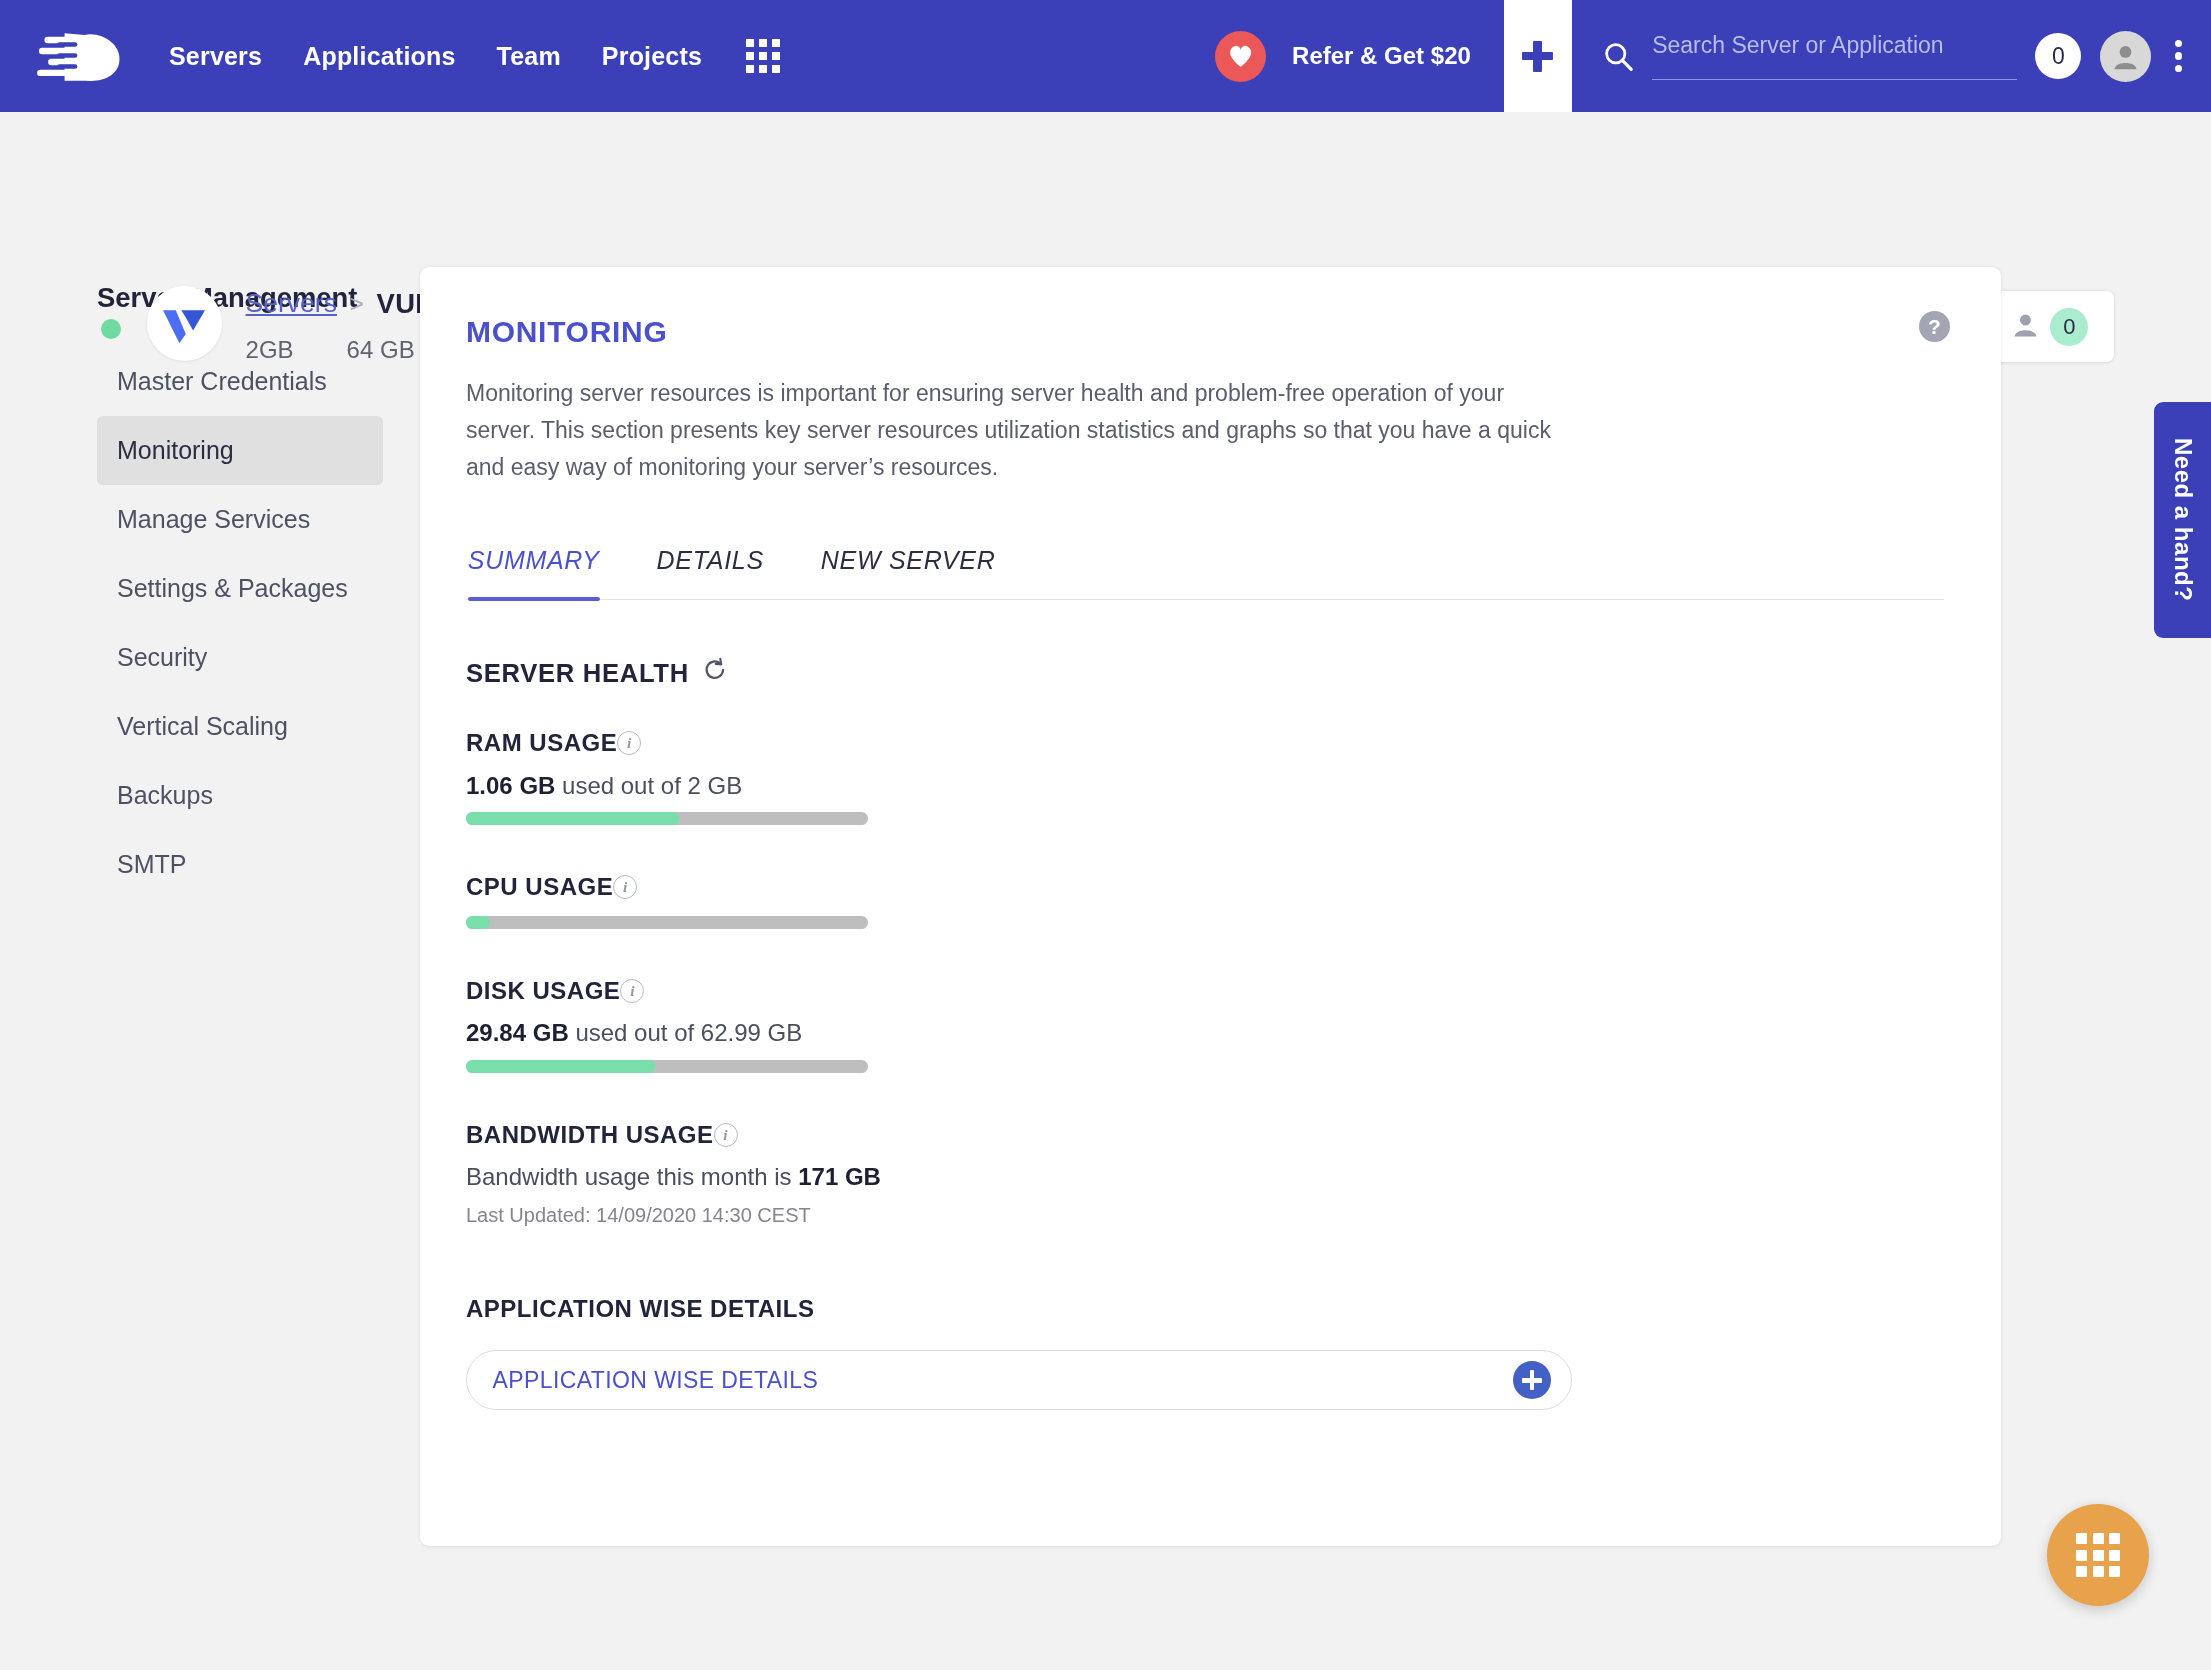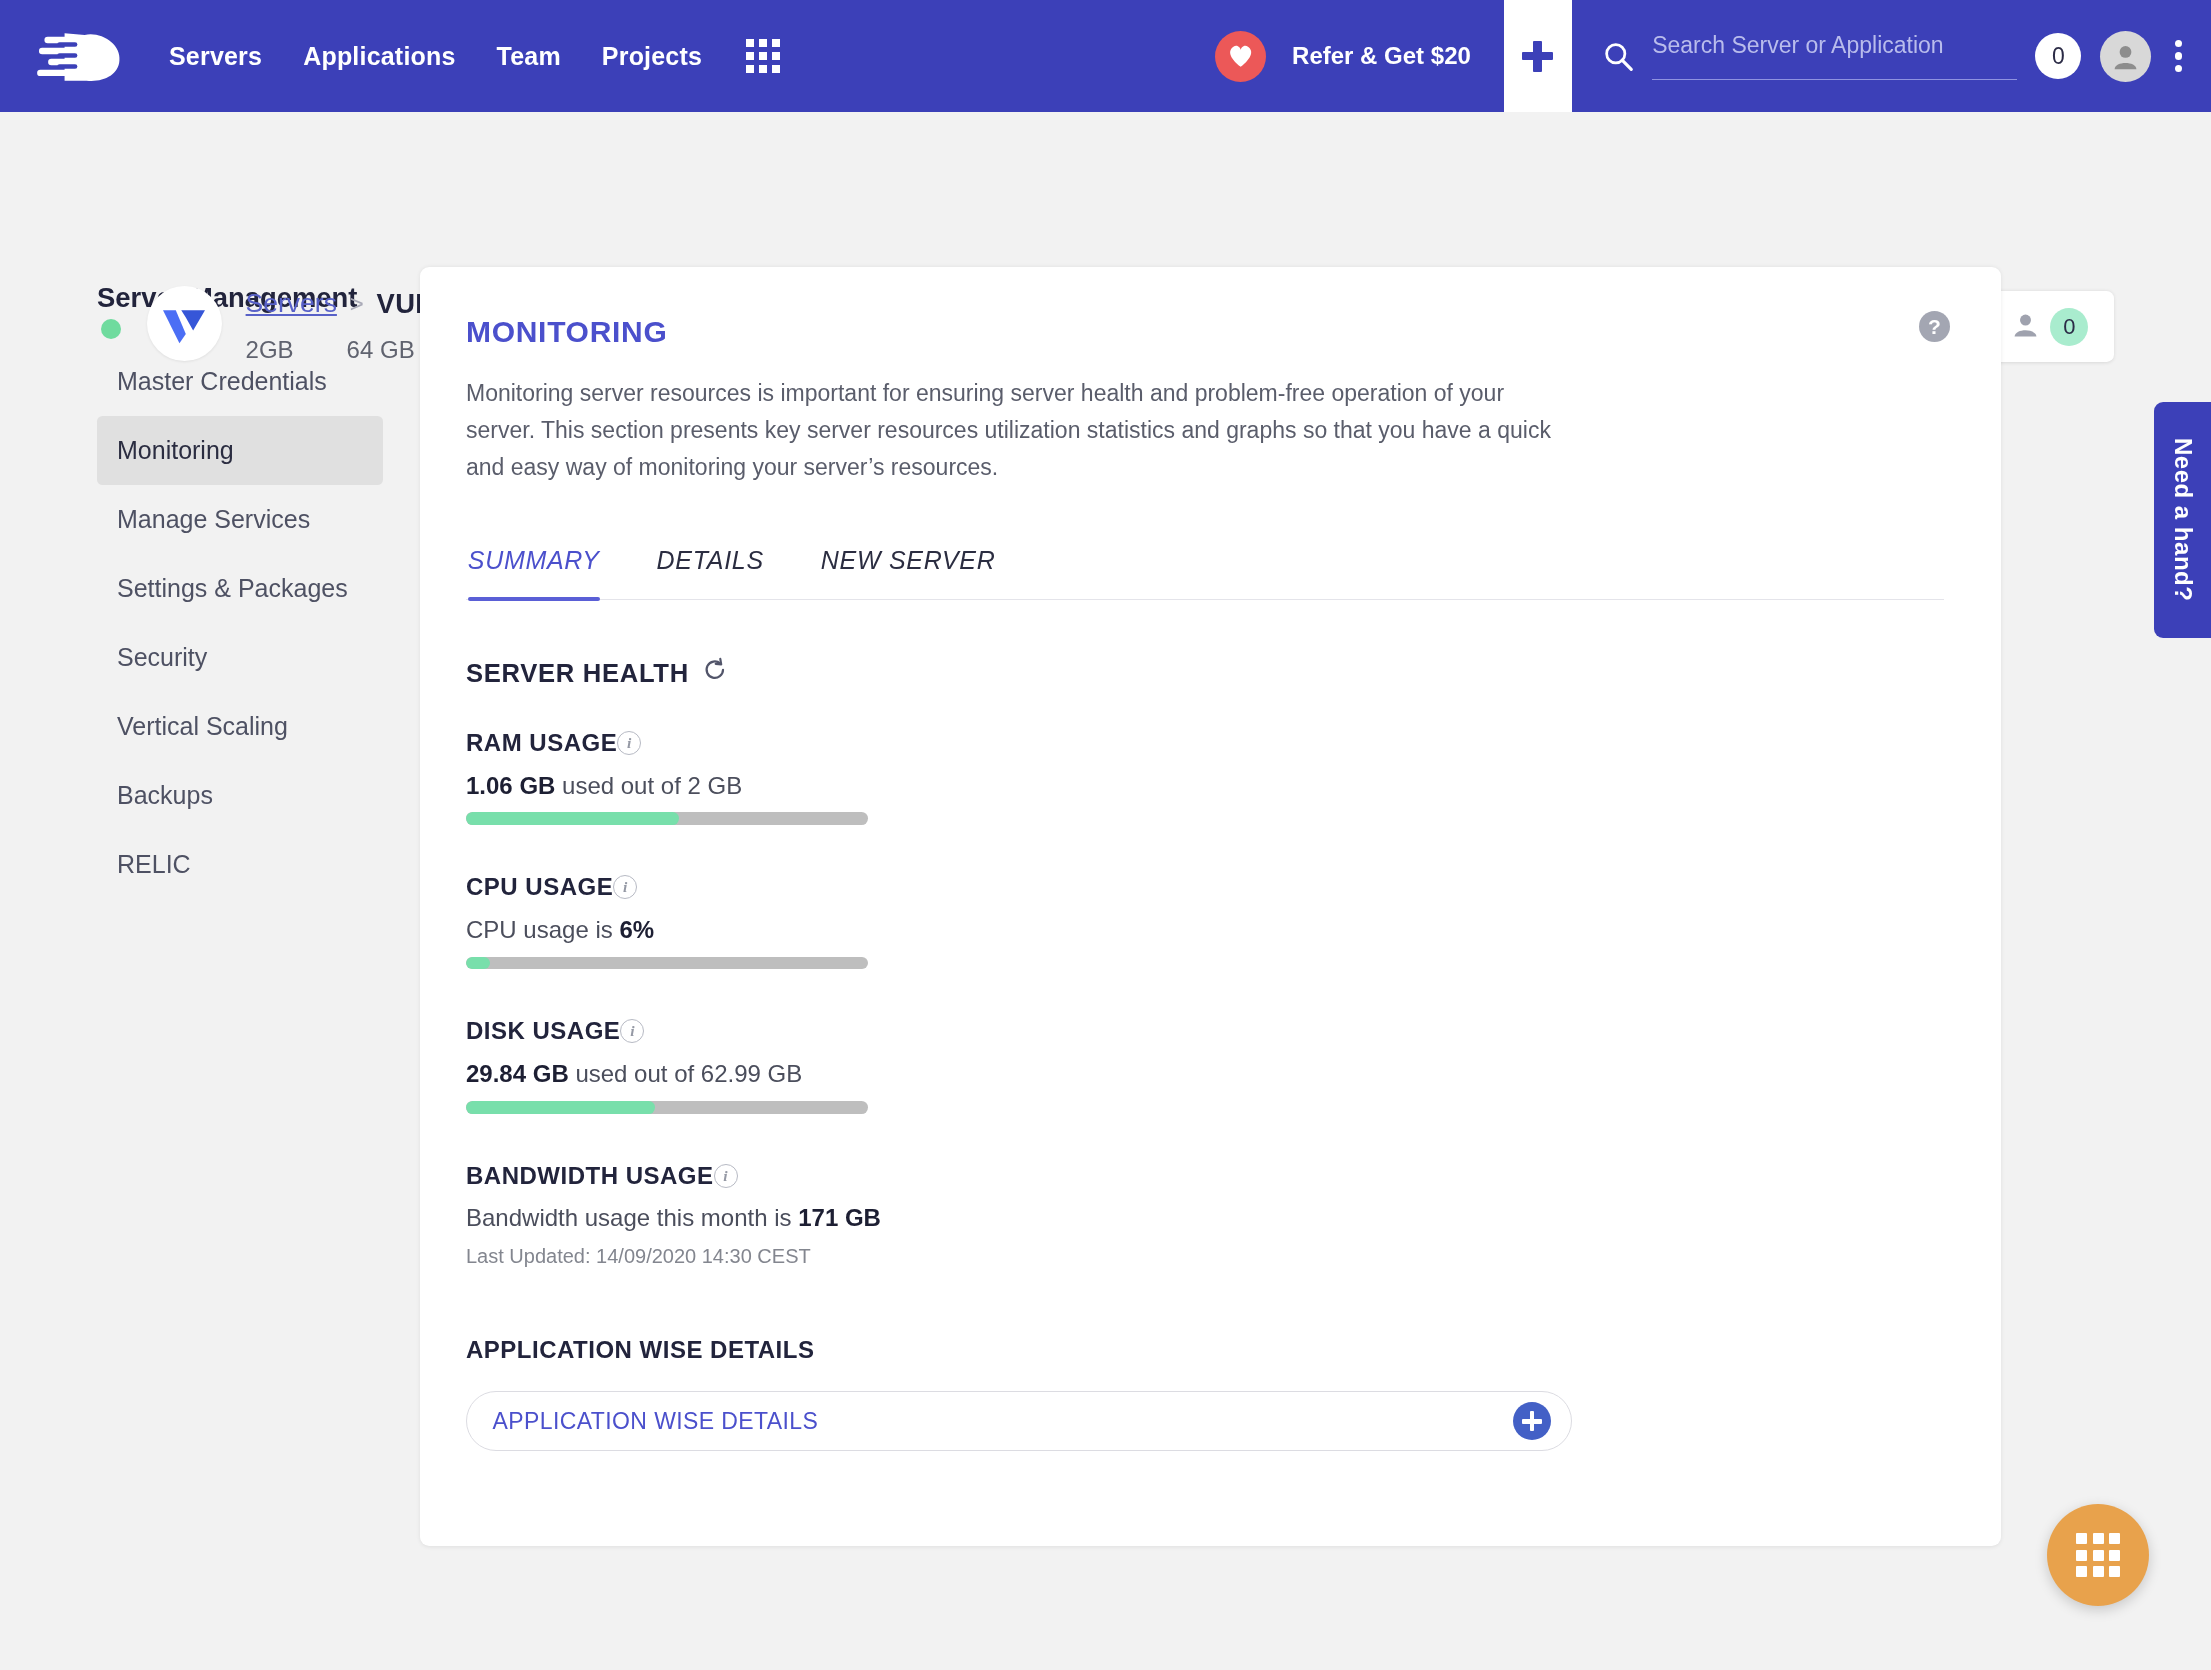--- a/index.html
+++ b/index.html
@@ -468,21 +468,21 @@
 
   <div class="sidebar">
     <h3>Server Management</h3>
     <div class="side-item">Master Credentials</div>
     <div class="side-item active">Monitoring</div>
     <div class="side-item">Manage Services</div>
     <div class="side-item">Settings &amp; Packages</div>
     <div class="side-item">Security</div>
     <div class="side-item">Vertical Scaling</div>
     <div class="side-item">Backups</div>
-    <div class="side-item">RELIC</div>
+    <div class="side-item">SMTP</div>
   </div>
 
   <div class="content-card">
 
     <div class="help-circle">?</div>
 
     <div class="card-title">MONITORING</div>
     <div class="card-desc">Monitoring server resources is important for ensuring server health and problem-free operation of your server. This section presents key server resources utilization statistics and graphs so that you have a quick and easy way of monitoring your server’s resources.</div>
 
     <div class="tabs">
@@ -512,23 +512,20 @@
       <div class="bar-track">
         <div class="bar-fill" style="width: 53%;"></div>
       </div>
     </div>
 
     <div class="metric">
       <div class="metric-head">
         <span class="m-label">CPU USAGE</span>
         <span class="info-ico">i</span>
       </div>
-      <div class="metric-value">
-        <span>CPU usage is </span><b>6%</b>
-      </div>
       <div class="bar-track">
         <div class="bar-fill" style="width: 6%;"></div>
       </div>
     </div>
 
     <div class="metric">
       <div class="metric-head">
         <span class="m-label">DISK USAGE</span>
         <span class="info-ico">i</span>
       </div>

